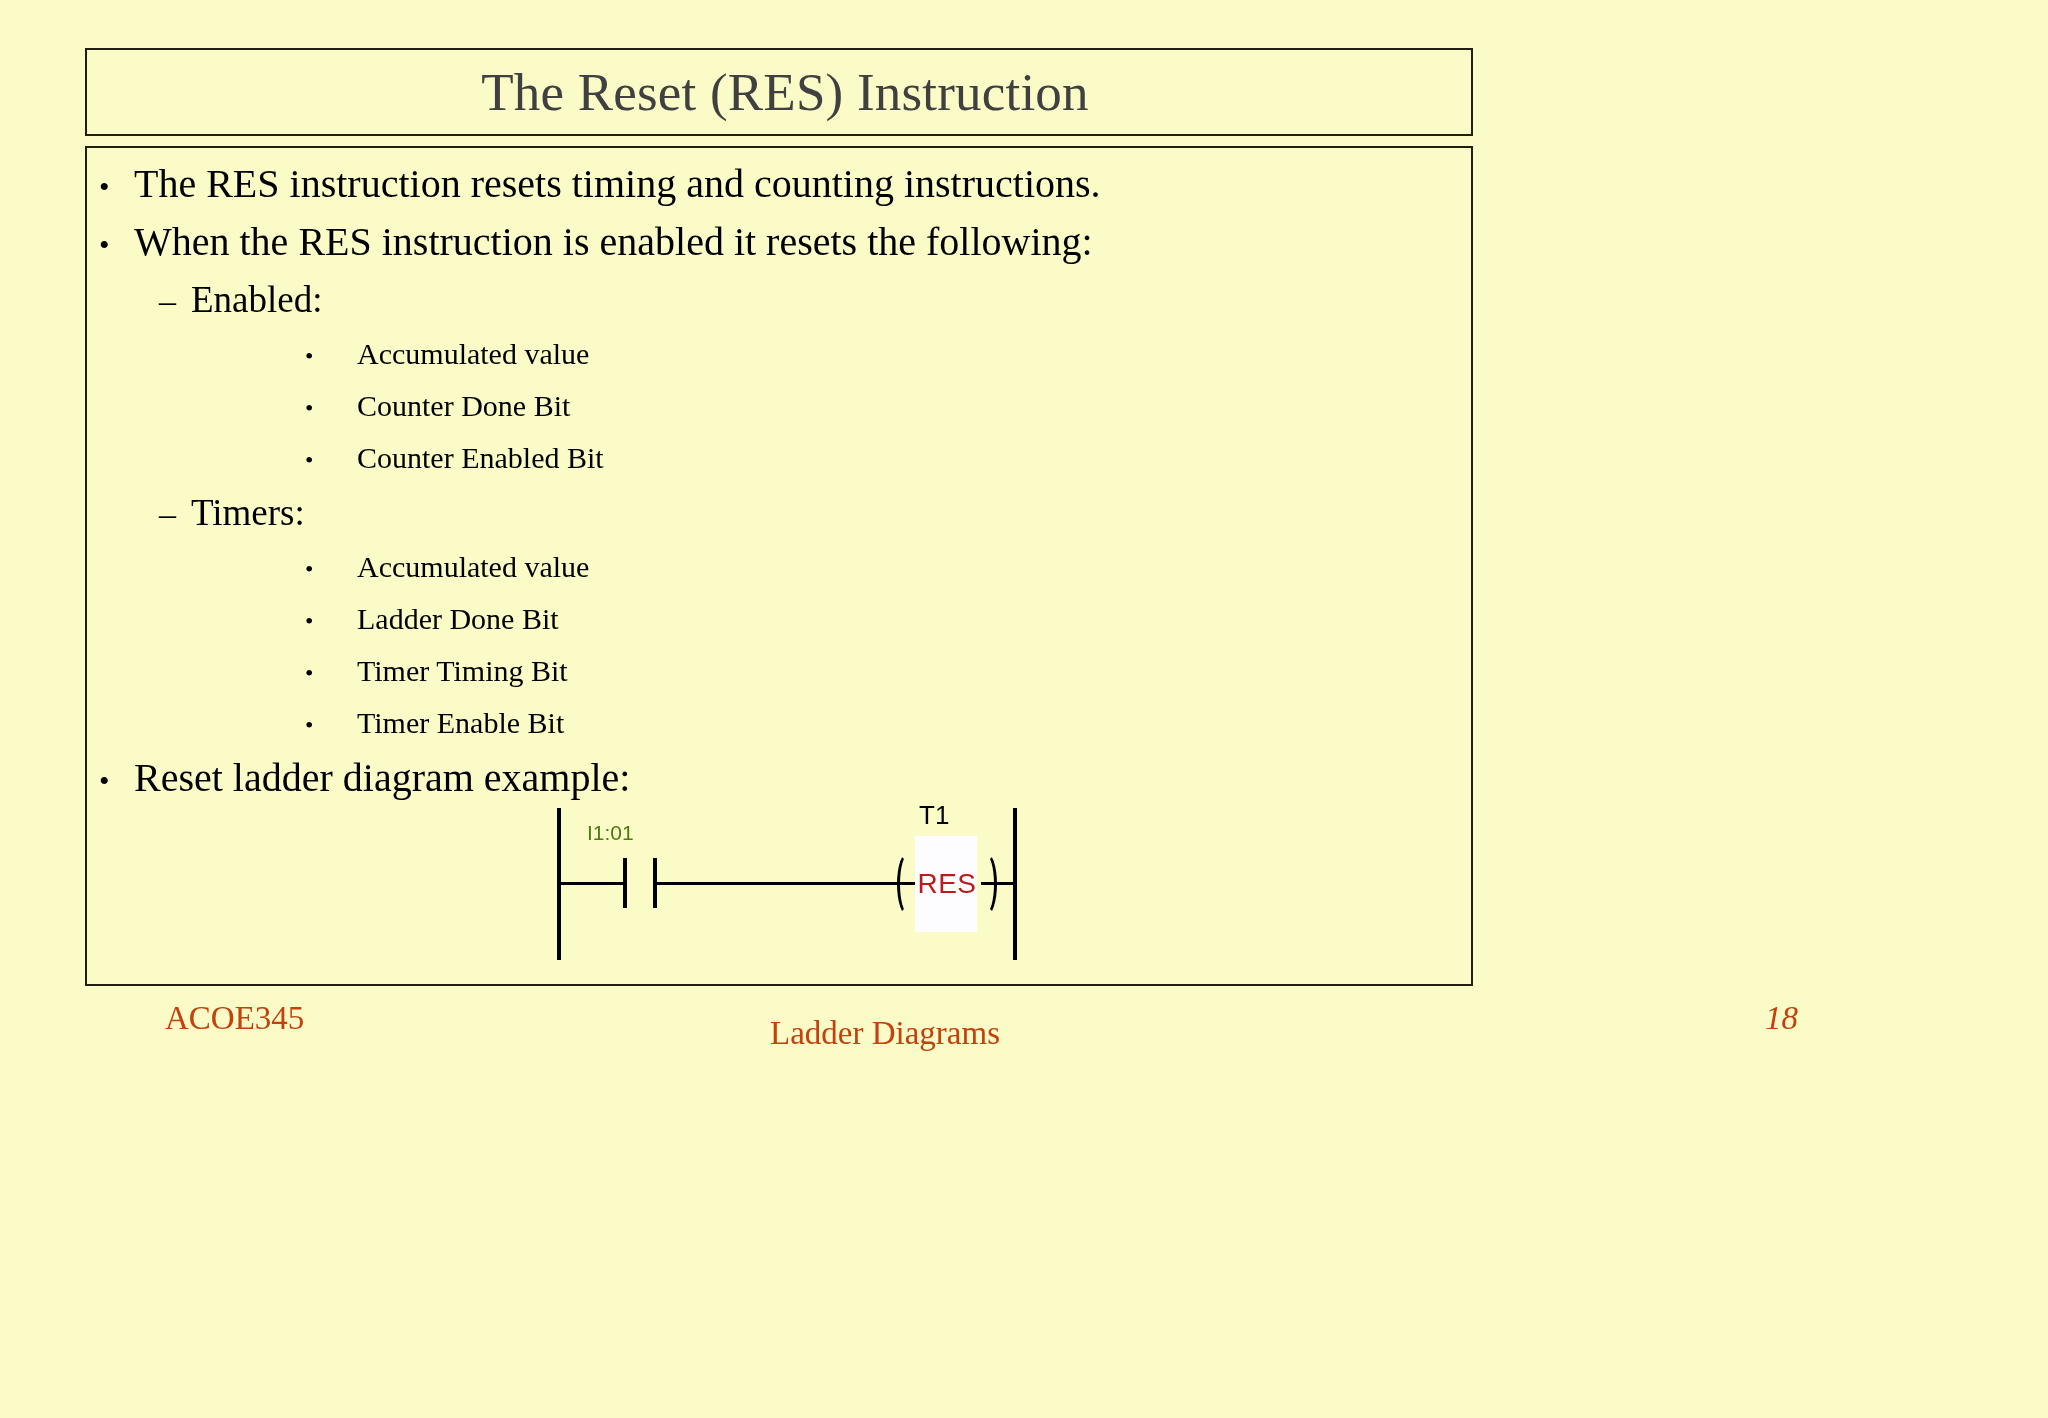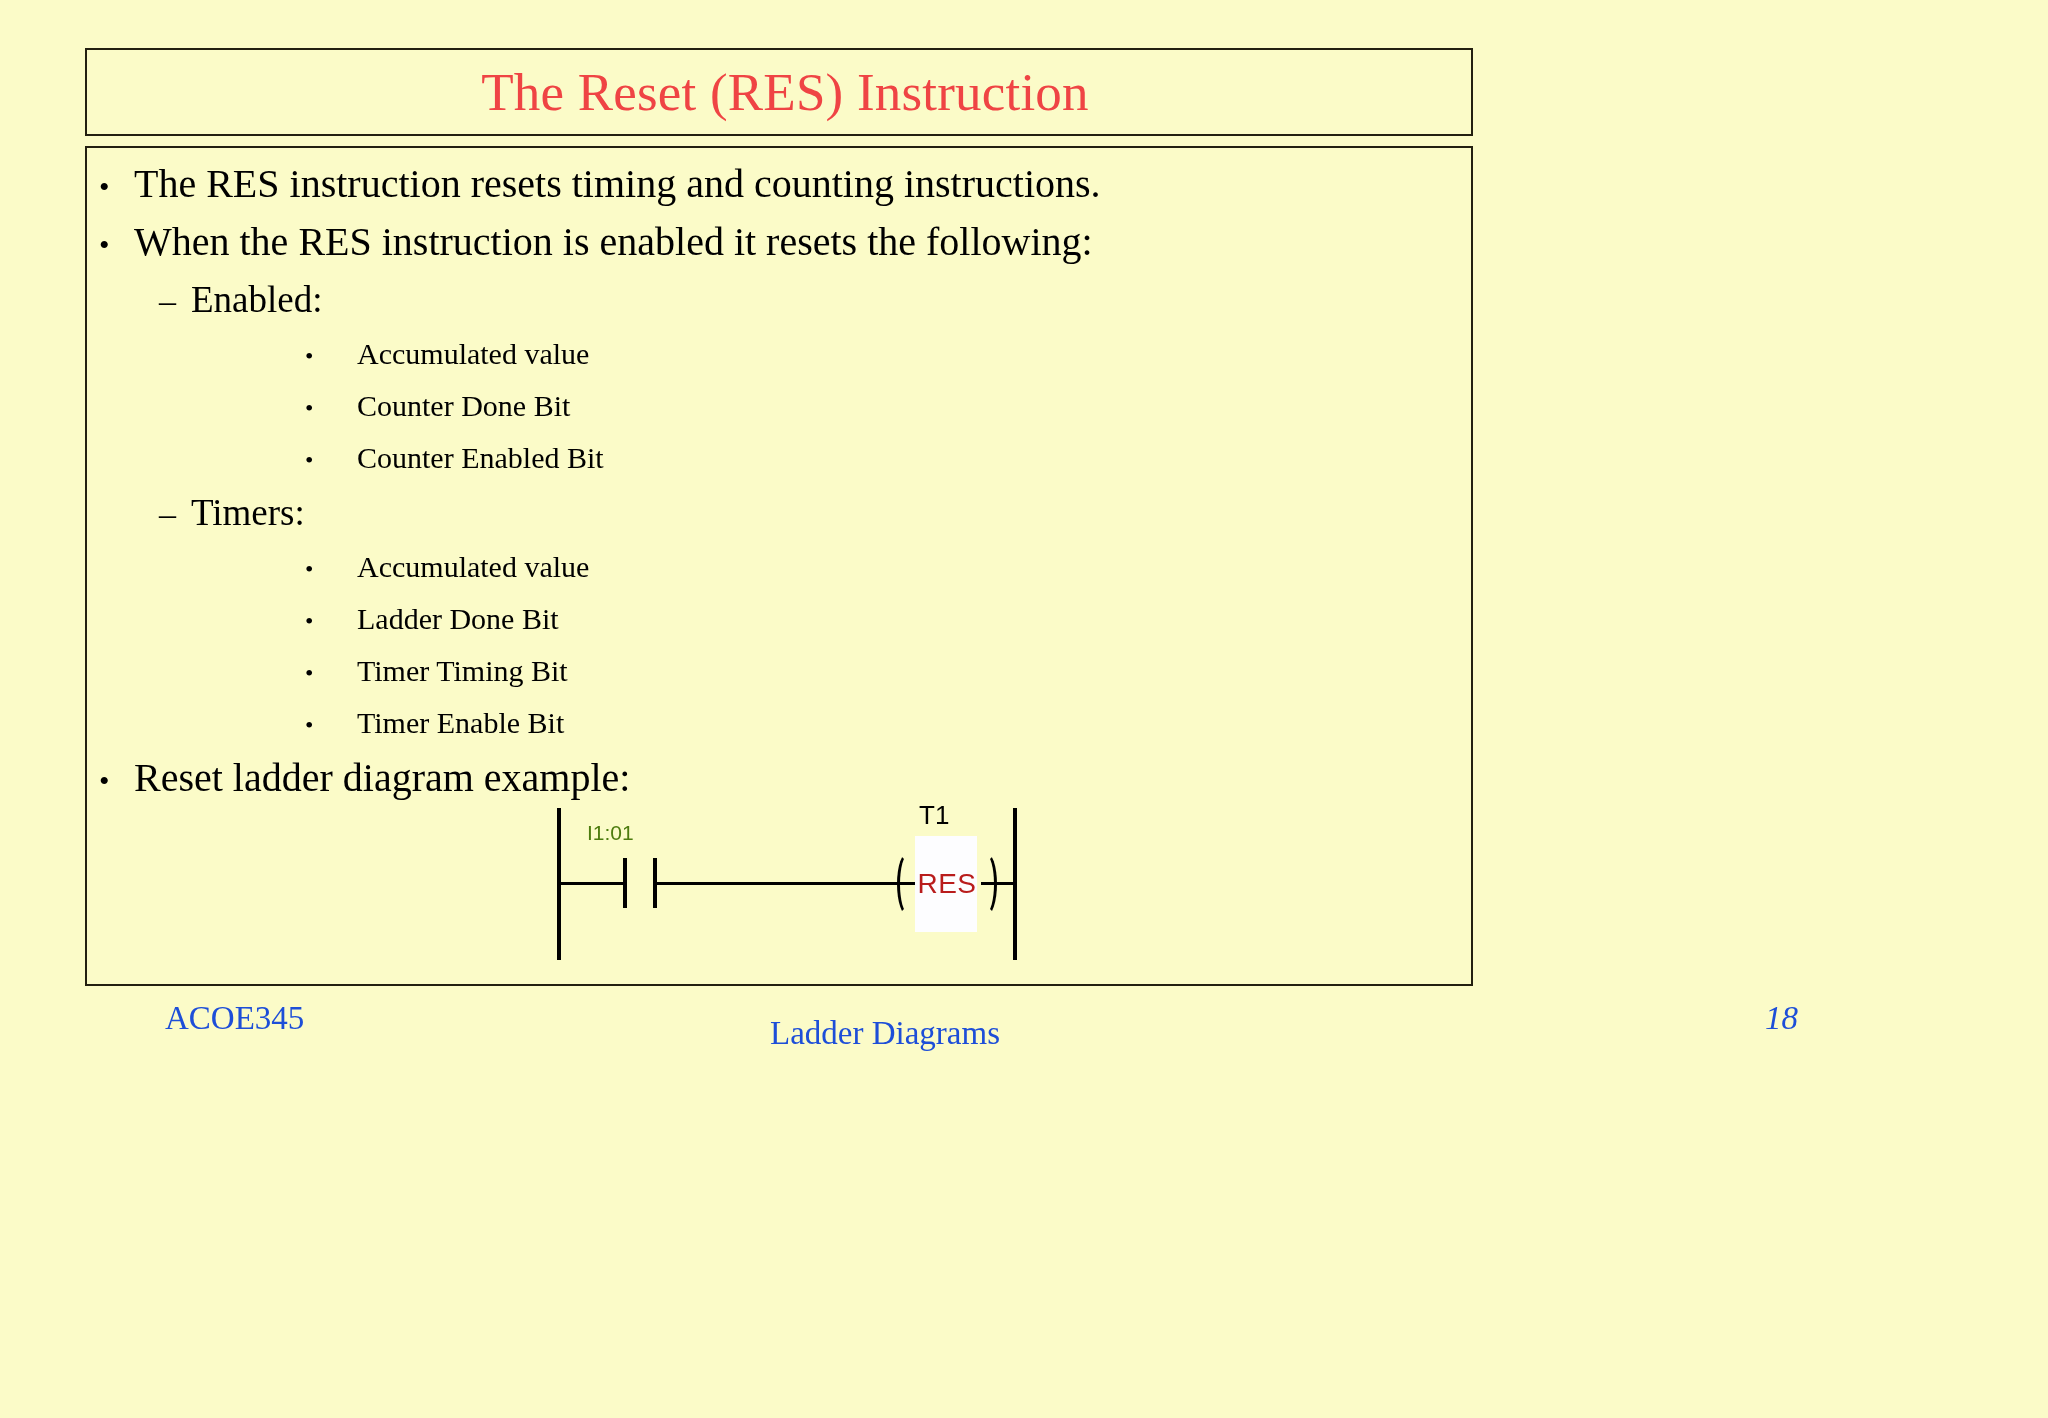--- a/index.html
+++ b/index.html
@@ -31,21 +31,21 @@
     top: 48px;
     width: 1388px;
     height: 88px;
     border: 2px solid #231f10;
     box-sizing: border-box;
     display: flex;
     align-items: center;
     justify-content: center;
   }
   .title-text {
-    color: #ef4444;
+    color: #404040;
     font-size: 53px;
     line-height: 1;
     letter-spacing: 0.2px;
     white-space: nowrap;
     margin-left: 12px;
   }
 
   
   .body-frame {
     position: absolute;
@@ -212,21 +212,21 @@
   }
 
   
   .footer {
     position: absolute;
     left: 85px;
     top: 1000px;
     width: 1870px;
     height: 60px;
     font-size: 33px;
-    color: #1d4ed8;
+    color: #c2410c;
   }
   .footer-left {
     position: absolute;
     left: 80px;
     top: 0;
   }
   .footer-center {
     position: absolute;
     left: 0;
     top: 0;

